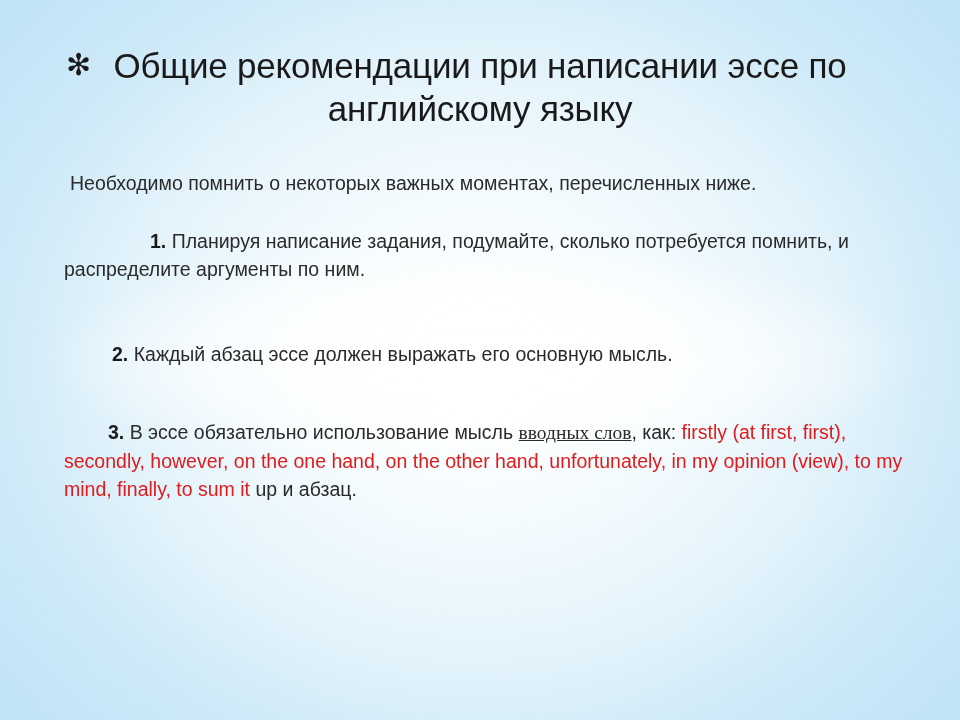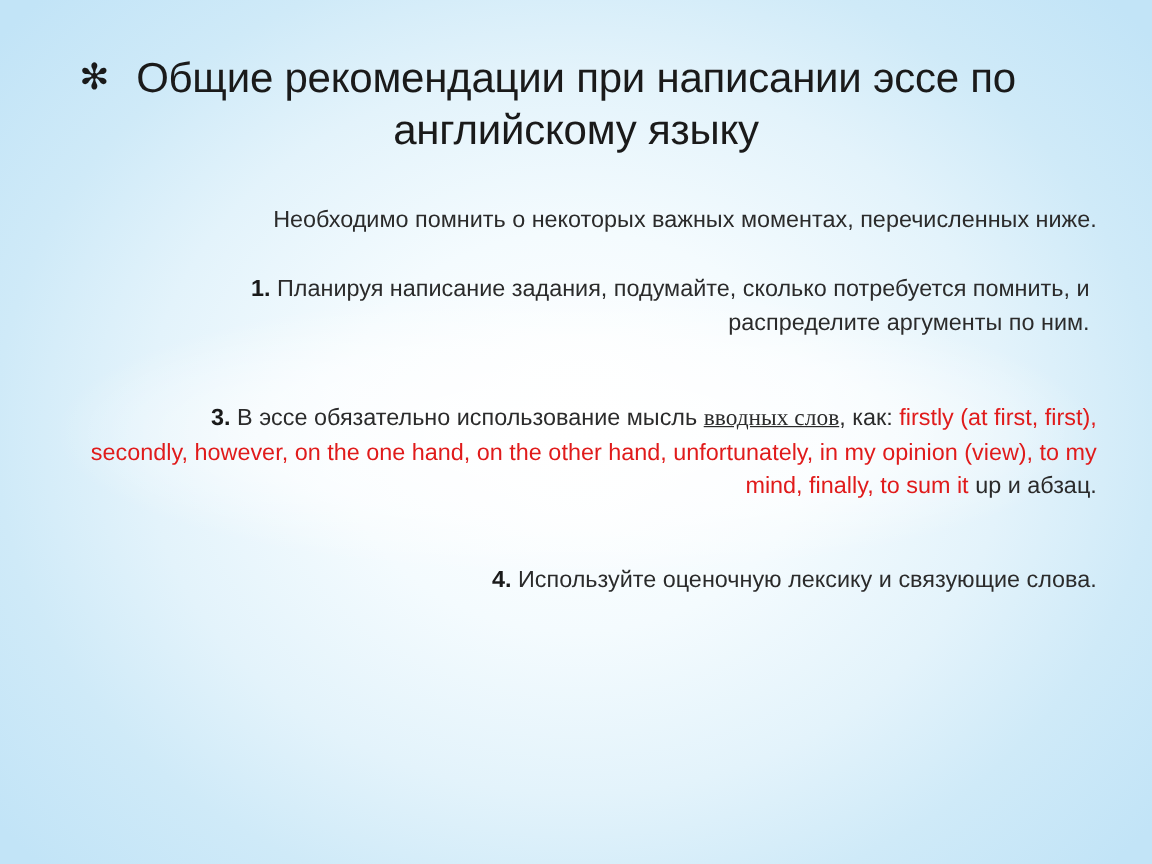--- a/index.html
+++ b/index.html
@@ -65,21 +65,20 @@
 
   
   .body {
     margin-top: 38px;
     font-size: 19.5px;
     color: #2b2b2b;
     line-height: 1.45;
   }
   .para {
     margin: 0 0 26px 18px;
-    text-align: right;
   }
   .intro {
     padding-left: 6px;
   }
   .item-1 {
     margin-top: 30px;
     text-indent: 86px;
     padding-right: 6px;
   }
   .item-2 {
@@ -119,29 +118,29 @@
 
     <div class="body">
 
       <p class="para intro">Необходимо помнить о некоторых важных моментах, перечисленных ниже.</p>
 
       <p class="para item-1">
         <span class="num">1.</span>
         <span>Планируя написание задания, подумайте, сколько потребуется помнить, и распределите аргументы по ним.</span>
       </p>
 
+      <p class="para item-2">
+        <span class="num">2.</span>
+        <span>Каждый абзац эссе должен выражать его основную мысль.</span>
+      </p>
 
       <p class="para item-3">
         <span class="num">3.</span>
         <span>В эссе обязательно использование мысль</span>
         <span class="underline">вводных слов</span><span>, как:</span>
         <span class="red">firstly (at first, first), secondly, however, on the one hand, on the other hand, unfortunately, in my opinion (view), to my mind, finally, to sum it</span>
         <span>up и абзац.</span>
       </p>
 
-      <p class="para item-4">
-        <span class="num">4.</span>
-        <span>Используйте оценочную лексику и связующие слова.</span>
-      </p>
 
     </div>
   </div>
 </div>
 
 </body></html>

